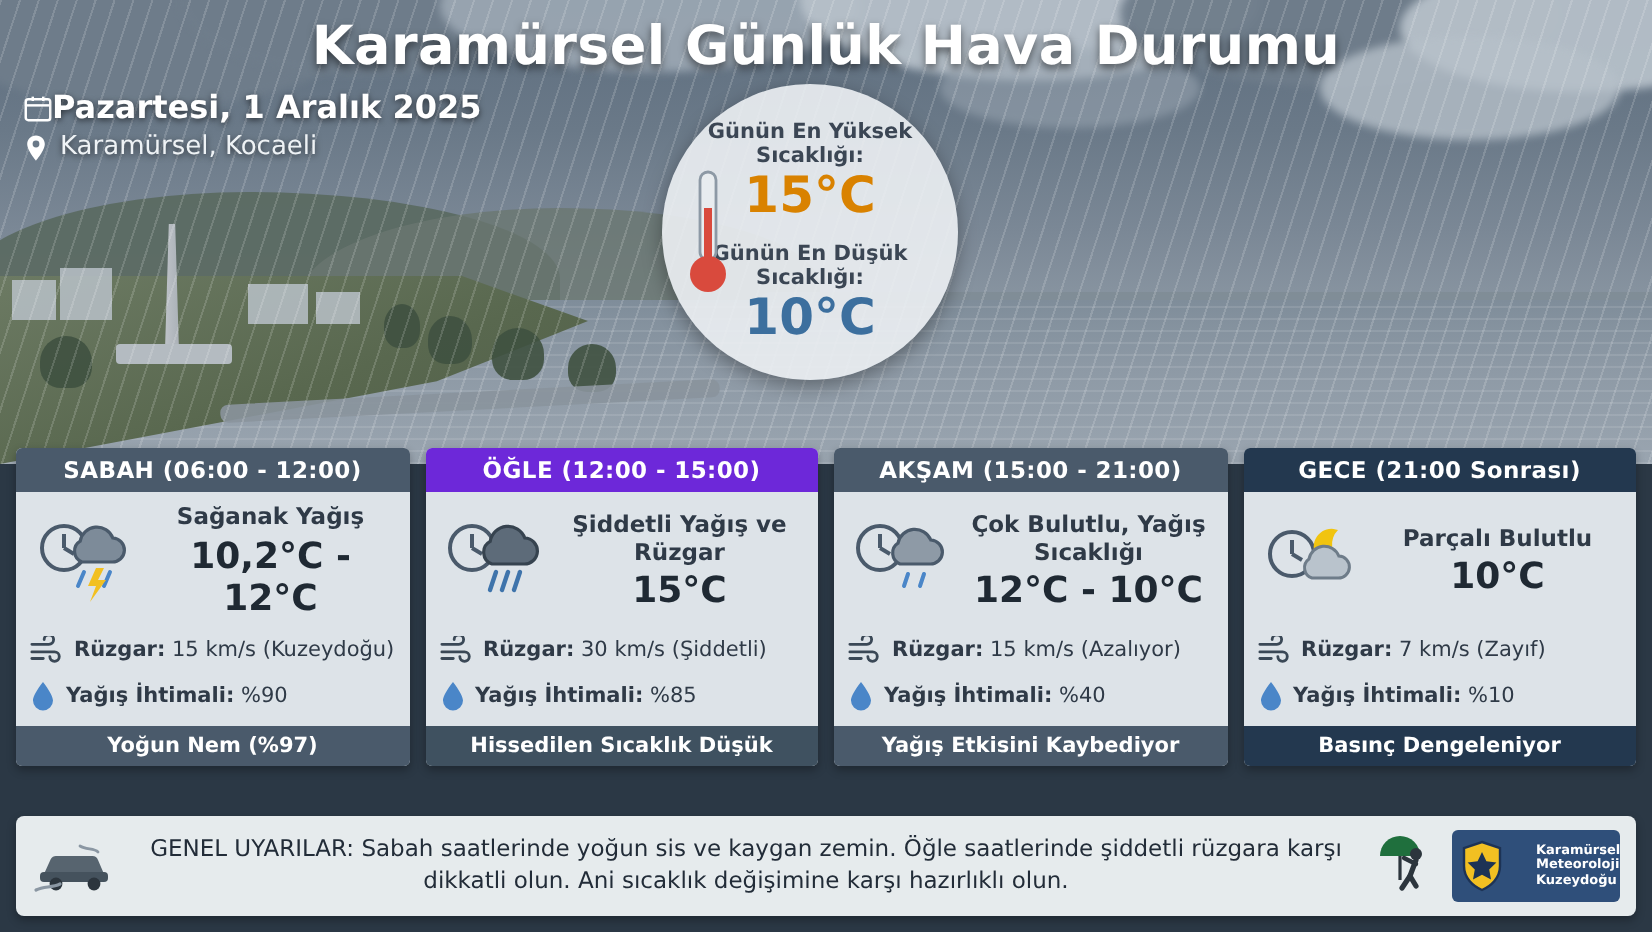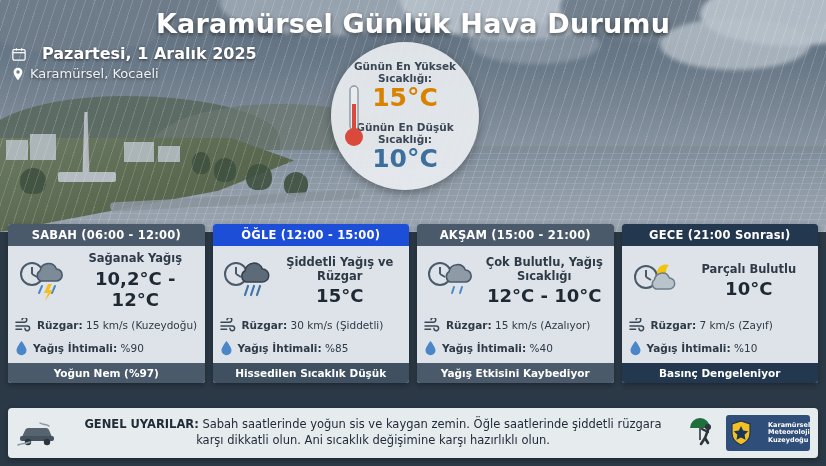--- a/index.html
+++ b/index.html
@@ -62,21 +62,21 @@
     background:repeating-linear-gradient(108deg,rgba(255,255,255,.30) 0 1px,transparent 1px 9px);
     opacity:.5;
   }
 
   
   .title{
     position:absolute;left:0;top:8px;width:826px;text-align:center;
     font-size:27px;font-weight:bold;color:#ffffff;letter-spacing:.2px;
     text-shadow:0 2px 4px rgba(0,0,0,.55);
   }
-  .datebar{position:absolute;left:12px;top:44px;display:flex;align-items:center;gap:16px;}
+  .datebar{position:absolute;left:12px;top:44px;display:flex;align-items:center;gap:0;}
   .datebar .dtext{font-size:16px;font-weight:bold;color:#fff;text-shadow:0 1px 3px rgba(0,0,0,.6);}
   .locbar{position:absolute;left:12px;top:66px;display:flex;align-items:center;gap:6px;}
   .locbar .ltext{font-size:13px;color:#eef2f5;text-shadow:0 1px 3px rgba(0,0,0,.6);}
 
   
   .bubble{
     position:absolute;left:331px;top:42px;width:148px;height:148px;border-radius:50%;
     background:rgba(236,240,243,.90);
     box-shadow:0 3px 10px rgba(0,0,0,.35);
     display:flex;flex-direction:column;align-items:center;justify-content:center;
@@ -114,21 +114,21 @@
   }
 
   
   .warn{
     position:absolute;left:8px;top:408px;width:810px;height:50px;
     background:rgba(238,242,245,.96);border-radius:4px;
     box-shadow:0 2px 5px rgba(0,0,0,.3);
     display:flex;align-items:center;padding:0 8px;box-sizing:border-box;gap:8px;
   }
   .warn .wtxt{flex:1;font-size:11.5px;color:#222c38;line-height:1.35;text-align:center;padding:0 4px;}
-  .warn .wtxt b{font-weight:bold;}
+  .warn .wtxt b{font-weight:normal;}
   .logo{
     width:84px;height:36px;background:#2f4f7a;border-radius:3px;
     display:flex;align-items:center;gap:16px;padding:0 4px;box-sizing:border-box;
   }
   .logo .ltxt{font-size:6.5px;color:#fff;line-height:1.15;font-weight:bold;}
   .shield{width:22px;height:26px;flex:0 0 22px;}
   svg{display:block;}
 </style>
 </head>
 <body>
@@ -243,21 +243,21 @@
                 <path d="M6.5 1C6.5 1 1.5 7.2 1.5 10.2a5 5 0 0 0 10 0C11.5 7.2 6.5 1 6.5 1z" fill="#4a86c8"></path>
               </svg>
           </span>
           <span class="dtxt"><b>Yağış İhtimali:</b> <span>%90</span></span>
         </div>
       </div>
       <div class="pfoot" style="background:#4a5a6b">Yoğun Nem (%97)</div>
     </div>
 
     <div class="panel">
-      <div class="phead" style="background:#1d4ed8">ÖĞLE (12:00 - 15:00)</div>
+      <div class="phead" style="background:#6d28d9">ÖĞLE (12:00 - 15:00)</div>
       <div class="pbody">
         <div class="toprow">
           <span class="wicon">
             <svg width="52" height="52" viewBox="0 0 52 52">
               <circle cx="16" cy="19" r="11" fill="none" stroke="#4a5a6b" stroke-width="2"></circle>
               <line x1="16" y1="12" x2="16" y2="19" stroke="#4a5a6b" stroke-width="2"></line>
               <line x1="16" y1="19" x2="21" y2="22" stroke="#4a5a6b" stroke-width="2"></line>
               <path d="M30 27h12a6.5 6.5 0 0 0 .4-13 9 9 0 0 0-17.3 1.7A6.2 6.2 0 0 0 26 27z" fill="#5d6b79" stroke="#36434f" stroke-width="1.6"></path>
               <line x1="28" y1="31" x2="25" y2="40" stroke="#3f74ab" stroke-width="2.2" stroke-linecap="round"></line>
               <line x1="34" y1="31" x2="31" y2="40" stroke="#3f74ab" stroke-width="2.2" stroke-linecap="round"></line>

